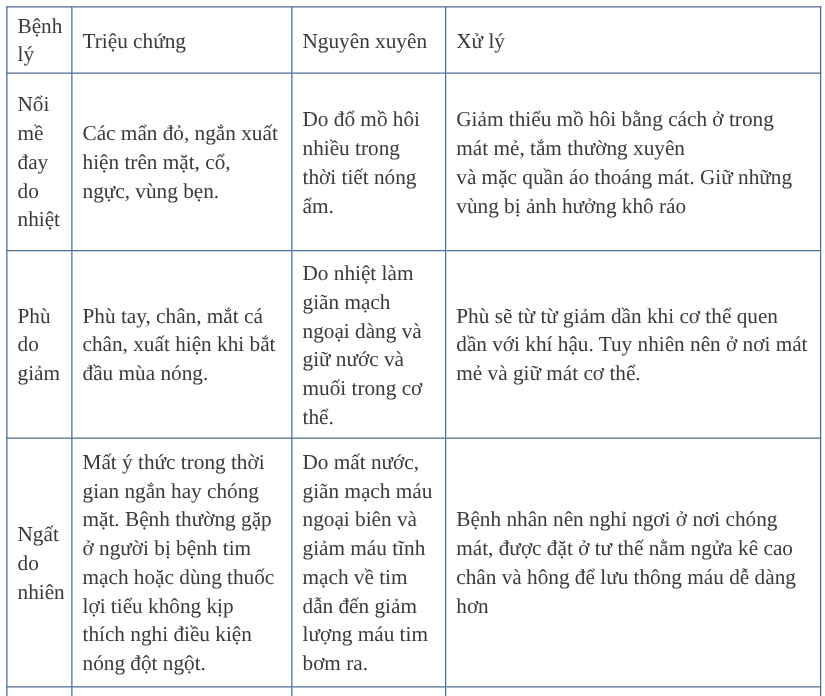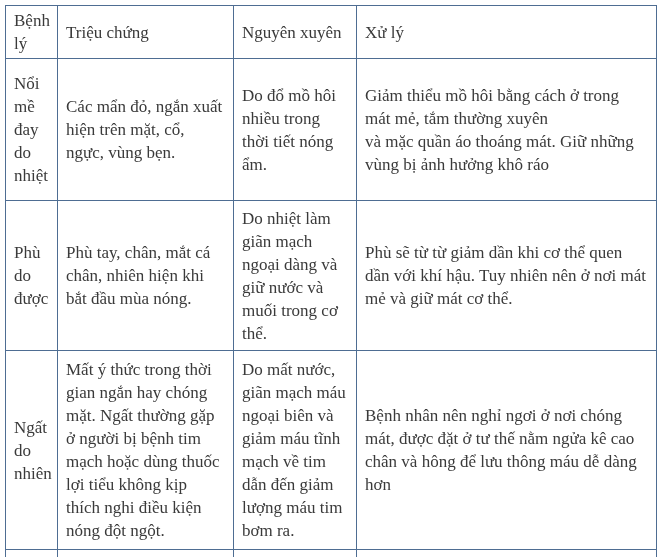--- a/index.html
+++ b/index.html
@@ -57,28 +57,28 @@
         <th>Xử lý</th>
       </tr>
       <tr class="row-1">
         <td>Nổi mề đay do nhiệt</td>
         <td>Các mẩn đỏ, ngắn xuất hiện trên mặt, cổ, ngực, vùng bẹn.</td>
         <td>Do đổ mồ hôi nhiều trong thời tiết nóng ẩm.</td>
         <td>Giảm thiểu mồ hôi bằng cách ở trong mát mẻ, tắm thường xuyên
 và mặc quần áo thoáng mát. Giữ những vùng bị ảnh hưởng khô ráo</td>
       </tr>
       <tr class="row-2">
-        <td>Phù do được</td>
-        <td>Phù tay, chân, mắt cá chân, nhiên hiện khi bắt đầu mùa nóng.</td>
+        <td>Phù do giảm</td>
+        <td>Phù tay, chân, mắt cá chân, xuất hiện khi bắt đầu mùa nóng.</td>
         <td>Do nhiệt làm giãn mạch ngoại dàng và giữ nước và muối trong cơ thể.</td>
         <td>Phù sẽ từ từ giảm dần khi cơ thể quen dần với khí hậu. Tuy nhiên nên ở nơi mát mẻ và giữ mát cơ thể.</td>
       </tr>
       <tr class="row-3">
         <td>Ngất do nhiên</td>
-        <td>Mất ý thức trong thời gian ngắn hay chóng mặt. Ngất thường gặp ở người bị bệnh tim mạch hoặc dùng thuốc lợi tiểu không kịp thích nghi điều kiện nóng đột ngột.</td>
+        <td>Mất ý thức trong thời gian ngắn hay chóng mặt. Bệnh thường gặp ở người bị bệnh tim mạch hoặc dùng thuốc lợi tiểu không kịp thích nghi điều kiện nóng đột ngột.</td>
         <td>Do mất nước, giãn mạch máu ngoại biên và giảm máu tĩnh mạch về tim dẫn đến giảm lượng máu tim bơm ra.</td>
         <td>Bệnh nhân nên nghỉ ngơi ở nơi chóng mát, được đặt ở tư thế nằm ngửa kê cao chân và hông để lưu thông máu dễ dàng hơn</td>
       </tr>
       <tr class="row-4">
         <td></td>
         <td></td>
         <td></td>
         <td></td>
       </tr>
     </tbody>

